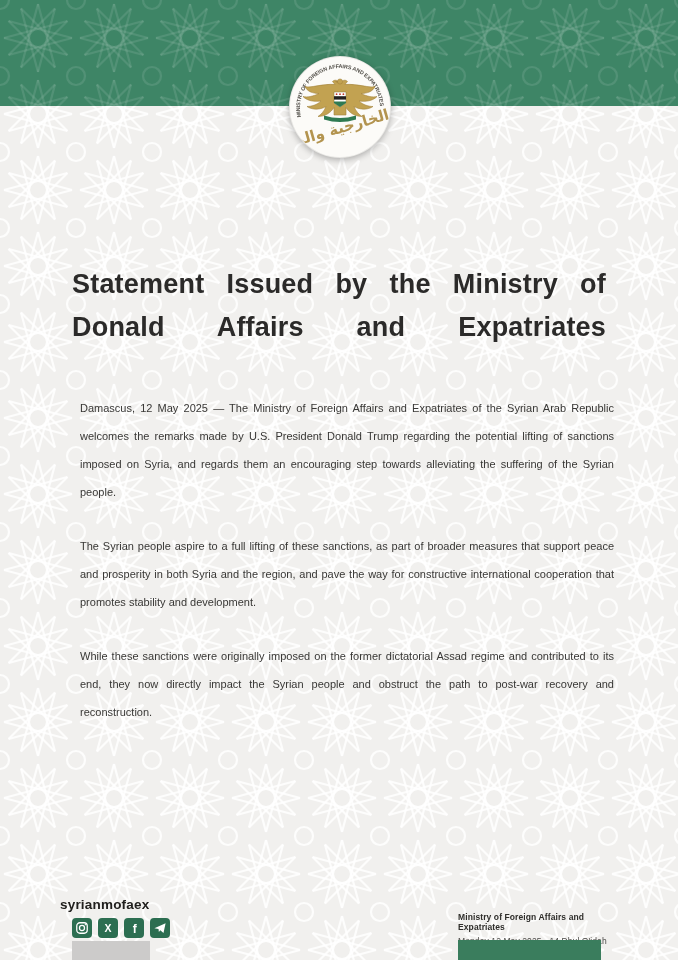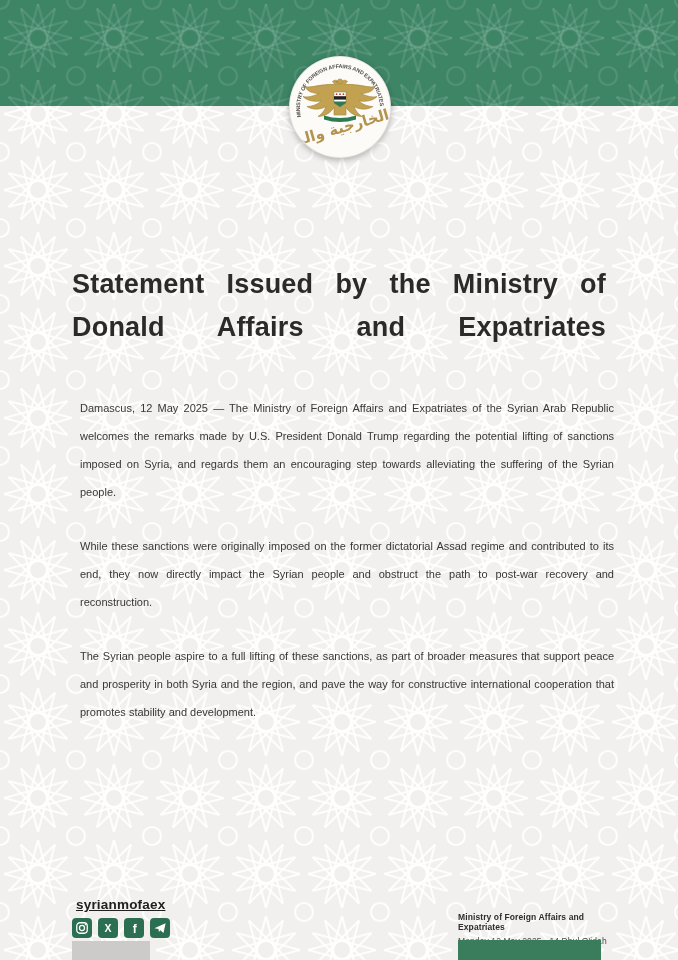--- a/index.html
+++ b/index.html
@@ -26,22 +26,22 @@
   }
   .title-line{text-align:justify;text-align-last:justify;letter-spacing:.2px;}
   .body-copy{
     position:absolute;top:394px;left:72px;width:534px;z-index:2;
     color:#39383.6;color:#383735;font-size:11px;line-height:28px;
     text-align:justify;
     margin-left:8px;
   }
   .body-copy p{margin:0 0 26px 0;hyphens:auto;-webkit-hyphens:auto;}
   .social-handle{
-    position:absolute;left:76px;top:897px;z-index:2;
-    font-size:13.5px;font-weight:bold;color:#21201e;letter-spacing:.2px;text-decoration:underline;
+    position:absolute;left:60px;top:897px;z-index:2;
+    font-size:13.5px;font-weight:bold;color:#21201e;letter-spacing:.2px;
   }
   .social-row{position:absolute;left:72px;top:918px;z-index:2;display:flex;gap:6px;}
   .social-btn{
     width:20px;height:20px;border-radius:4px;background:#2c6e51;
     display:flex;align-items:center;justify-content:center;cursor:pointer;
   }
   .social-btn svg{display:block;}
   .gray-block{position:absolute;left:72px;top:941px;width:78px;height:19px;background:#cccbca;z-index:2;}
   .ministry-block{position:absolute;left:458px;top:912px;width:152px;z-index:2;}
   .ministry-name{font-size:8.5px;font-weight:bold;color:#2e2d2a;letter-spacing:.1px;margin:0 0 4px 0;}
@@ -148,22 +148,22 @@
     </svg>
   </div>
 
   <h1 class="statement-title" style="margin:0;">
     <div class="title-line">Statement Issued by the Ministry of</div>
     <div class="title-line">Donald Affairs and Expatriates</div>
   </h1>
 
   <div class="body-copy">
     <p>Damascus, 12 May 2025 — The Ministry of Foreign Affairs and Expatriates of the Syrian Arab Republic welcomes the remarks made by U.S. President Donald Trump regarding the potential lifting of sanctions imposed on Syria, and regards them an encouraging step towards alleviating the suffering of the Syrian people.</p>
+    <p>The Syrian people aspire to a full lifting of these sanctions, as part of broader measures that support peace and prosperity in both Syria and the region, and pave the way for constructive international cooperation that promotes stability and development.</p>
     <p>While these sanctions were originally imposed on the former dictatorial Assad regime and contributed to its end, they now directly impact the Syrian people and obstruct the path to post-war recovery and reconstruction.</p>
-    <p>The Syrian people aspire to a full lifting of these sanctions, as part of broader measures that support peace and prosperity in both Syria and the region, and pave the way for constructive international cooperation that promotes stability and development.</p>
   </div>
 
   <div class="social-handle">syrianmofaex</div>
 
   <div class="social-row">
     <div class="social-btn">
       <svg width="14" height="14" viewBox="0 0 20 20" fill="none" stroke="#ffffff" stroke-width="1.8">
         <rect x="2.5" y="2.5" width="15" height="15" rx="4.5"></rect>
         <circle cx="10" cy="10" r="3.6"></circle>
         <circle cx="14.8" cy="5.2" r="1" fill="#ffffff" stroke="none"></circle>

